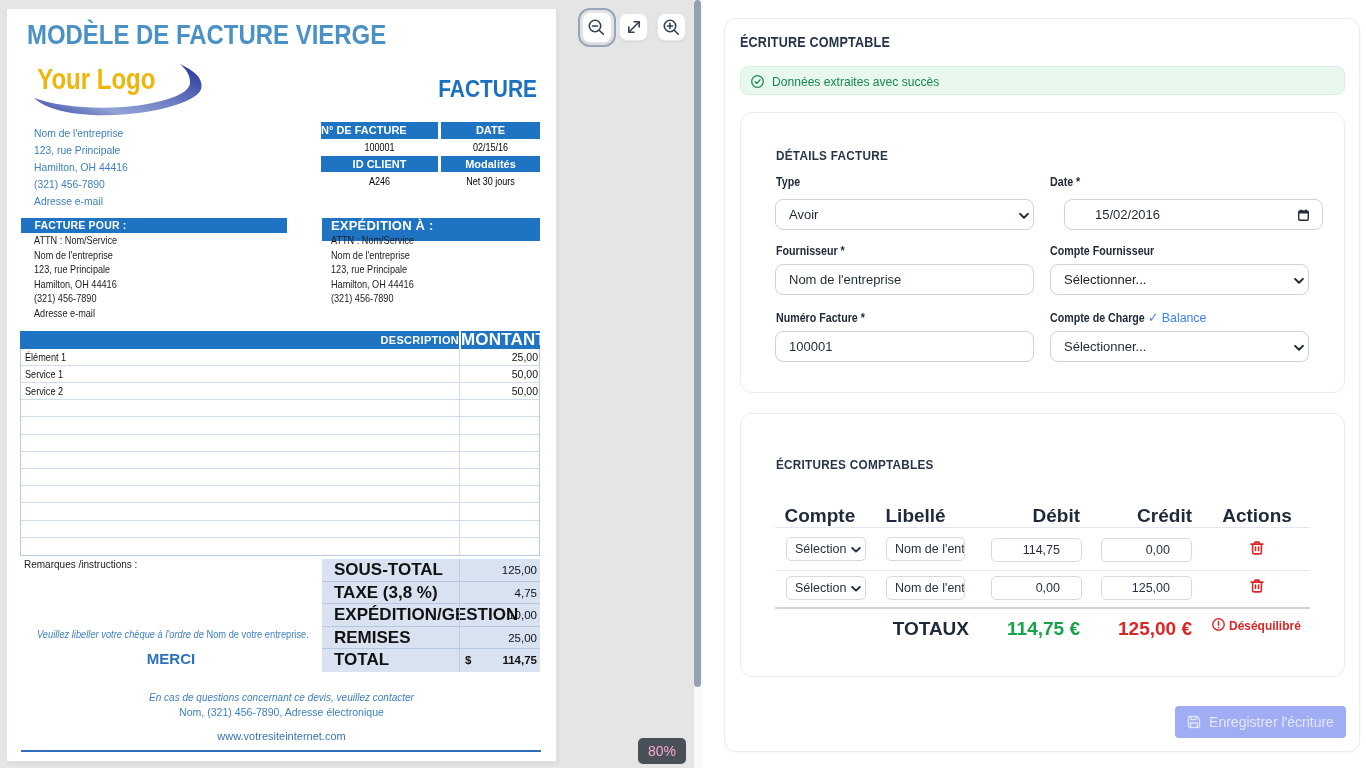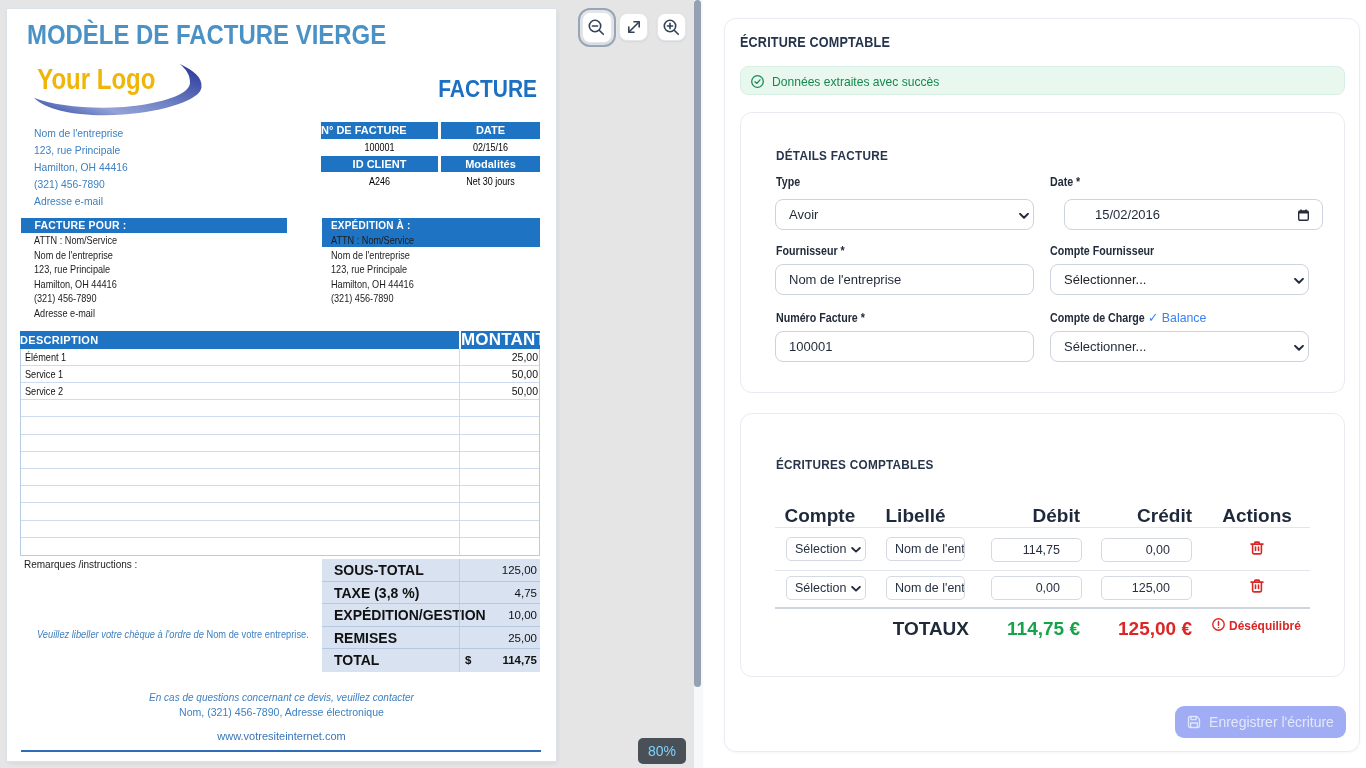--- a/index.html
+++ b/index.html
@@ -1,31 +1,31 @@
 <!DOCTYPE html>
 <html><head><meta charset="utf-8"><style>
 *{margin:0;padding:0;box-sizing:border-box}
 html,body{width:1366px;height:768px;font-family:"Liberation Sans",sans-serif;background:#fff;overflow:hidden}
 .abs{position:absolute}
 #leftpane{position:absolute;left:0;top:0;width:694px;height:768px;background:#e5e5e5}
 #page{position:absolute;left:7px;top:9px;width:549px;height:752px;background:#fff;box-shadow:0 0 0 1px #dce2ea,1px 2px 5px rgba(0,0,0,.07)}
 #scrolltrack{position:absolute;left:694px;top:0;width:9px;height:768px;background:#f6f8fa}
 #scrollthumb{position:absolute;left:693.5px;top:0;width:7px;height:687px;background:#95a0b2;border-radius:3.5px}
 .zbtn{position:absolute;width:29px;height:28px;background:#fff;border:1px solid #e3e7ec;border-radius:8px;box-shadow:0 1px 2px rgba(16,24,40,.08);display:flex;align-items:center;justify-content:center}
-#zbadge{position:absolute;left:638px;top:737.5px;width:48px;height:26px;background:#4a5058;color:#7dd3fc;font-size:14px;border-radius:5px;display:flex;align-items:center;justify-content:center}
+#zbadge{position:absolute;left:638px;top:737.5px;width:48px;height:26px;background:#4a5058;color:#f9a8d4;font-size:14px;border-radius:5px;display:flex;align-items:center;justify-content:center}
 
 .doc{position:absolute;white-space:nowrap}
 .blue{color:#3e80c0}
 .bar{position:absolute;background:#1e73c3;color:#fff;font-weight:bold}
 .drow{position:relative;height:17.2px;border-bottom:1px solid #cfdcee}
 .drow::after{content:"";position:absolute;right:79px;top:0;bottom:0;width:1px;background:#cfdcee}
 .dl{position:absolute;left:4px;top:0;line-height:16.5px;font-size:10.5px;color:#111;transform:scaleX(.87);transform-origin:0 0}
 .da{position:absolute;right:0;width:75px;top:0;line-height:16.5px;font-size:10.5px;text-align:right;padding-right:1px;color:#111}
 .trow{position:relative;height:22.5px;background:#d8e2f1;border-bottom:1px solid #b5c8e2}
-.tl{position:absolute;left:12px;line-height:22.5px;font-weight:bold;font-size:14px;color:#111}
+.tl{position:absolute;left:12px;line-height:22.5px;font-weight:bold;font-size:17px;color:#111}
 .tv{position:absolute;right:0;width:81px;height:100%;line-height:22.5px;text-align:right;padding-right:3px;font-size:11.5px;color:#111;border-left:1px solid #bccee6}
 
 #bigcard{position:absolute;left:724px;top:18px;width:636px;height:734px;background:#fff;border:1px solid #e9edf3;border-radius:12px;box-shadow:0 1px 3px rgba(16,24,40,.04)}
 .card{position:absolute;background:#fff;border:1px solid #e7ebf1;border-radius:12px}
 .ctitle{position:absolute;font-size:13.5px;font-weight:bold;color:#27344a;letter-spacing:.3px;transform:scaleX(.87);transform-origin:0 0}
 .lbl{position:absolute;font-size:13px;color:#222b3a;font-weight:bold;transform:scaleX(.82);transform-origin:0 0;white-space:nowrap}
 .field{position:absolute;height:31px;border:1px solid #ccd3de;border-radius:8px;background:#fff;font-size:13px;color:#1f2937;display:flex;align-items:center;padding-left:13px}
 .sfield{position:absolute;height:24px;border:1px solid #d5dae2;border-radius:5px;background:#fff;font-size:12.5px;color:#273142;display:flex;align-items:center;white-space:nowrap;overflow:hidden}
 .th{position:absolute;font-size:19px;font-weight:bold;color:#1e293b;white-space:nowrap}
 .sxl{}
@@ -53,24 +53,24 @@
   <div class="doc blue" style="left:27px;top:116px;font-size:11px;line-height:16.9px;transform:scaleX(.94);transform-origin:0 0">Nom de l'entreprise<br>123, rue Principale<br>Hamilton, OH 44416<br>(321) 456-7890<br>Adresse e-mail</div>
   <div class="bar" style="left:314px;top:113px;width:117px;height:16.5px;font-size:11px;line-height:16.5px">N° DE FACTURE</div>
   <div class="bar" style="left:434px;top:113px;width:99px;height:16.5px;font-size:11px;text-align:center;line-height:16.5px">DATE</div>
   <div class="doc" style="left:314px;top:133px;width:117px;font-size:10px;text-align:center;transform:scaleX(.9)">100001</div>
   <div class="doc" style="left:434px;top:133px;width:99px;font-size:10px;text-align:center;transform:scaleX(.9)">02/15/16</div>
   <div class="bar" style="left:314px;top:146.8px;width:117px;height:16.5px;font-size:11px;text-align:center;line-height:16.5px">ID CLIENT</div>
   <div class="bar" style="left:434px;top:146.8px;width:99px;height:16.5px;font-size:11px;text-align:center;line-height:16.5px">Modalités</div>
   <div class="doc" style="left:314px;top:167px;width:117px;font-size:10px;text-align:center;transform:scaleX(.9)">A246</div>
   <div class="doc" style="left:434px;top:167px;width:99px;font-size:10px;text-align:center;transform:scaleX(.9)">Net 30 jours</div>
   <div class="bar" style="left:13.5px;top:208.8px;width:266px;height:15px;font-size:10.5px;line-height:15px;padding-left:14px;letter-spacing:.2px">FACTURE POUR :</div>
-  <div class="bar" style="left:315px;top:208.8px;width:218px;height:29px;font-size:10px;line-height:15px;padding-left:9px;letter-spacing:.2px">EXPÉDITION À :</div>
+  <div class="bar" style="left:315px;top:208.8px;width:218px;height:23px;font-size:13px;line-height:15px;padding-left:9px;letter-spacing:.2px">EXPÉDITION À :</div>
   <div class="doc" style="left:27px;top:224px;font-size:10.5px;line-height:14.5px;color:#1c1c1c;transform:scaleX(.87);transform-origin:0 0">ATTN : Nom/Service<br>Nom de l'entreprise<br>123, rue Principale<br>Hamilton, OH 44416<br>(321) 456-7890<br>Adresse e-mail</div>
   <div class="doc" style="left:324px;top:224px;font-size:10.5px;line-height:14.5px;color:#1c1c1c;transform:scaleX(.87);transform-origin:0 0">ATTN : Nom/Service<br>Nom de l'entreprise<br>123, rue Principale<br>Hamilton, OH 44416<br>(321) 456-7890</div>
-  <div class="bar" style="left:13px;top:321.7px;width:440px;height:18px;font-size:11px;text-align:left;line-height:18px;border-right:1px solid #fff;letter-spacing:.3px">DESCRIPTION</div>
+  <div class="bar" style="left:13px;top:321.7px;width:440px;height:18px;font-size:11px;text-align:right;line-height:18px;border-right:1px solid #fff;letter-spacing:.3px">DESCRIPTION</div>
   <div class="bar" style="left:454px;top:321.7px;width:79px;height:18px;font-size:17px;text-align:center;line-height:18px;letter-spacing:.2px">MONTANT</div>
   <div class="abs" id="dtable" style="left:13px;top:339.7px;width:520px;border-left:1px solid #b7cbe3;border-right:1px solid #b7cbe3;border-bottom:1px solid #b7cbe3">
    <div class="drow">
           <span class="dl">Élément 1</span>
           <span class="da">25,00</span>
         </div>
    <div class="drow">
           <span class="dl">Service 1</span>
           <span class="da">50,00</span>
         </div>
@@ -106,20 +106,21 @@
           <span class="tl">REMISES</span>
           <span class="tv">25,00</span>
         </div>
    <div class="trow" style="border-bottom:none">
           <span class="tl">TOTAL</span>
           <span class="tv" style="font-weight:bold">114,75</span>
           <span style="position:absolute;left:143px;line-height:22.5px;font-size:11.5px;font-weight:bold;color:#111">$</span>
         </div>
   </div>
   <div class="doc" style="left:30px;top:620px;font-size:10px;color:#3e80c0;transform:scaleX(.93);transform-origin:0 0"><i>Veuillez libeller votre chèque à l'ordre de</i> Nom de votre entreprise.</div>
+  <div class="doc" style="left:13px;top:641px;width:302px;text-align:center;font-size:15px;font-weight:bold;color:#2a72c0">MERCI</div>
   <div class="doc blue" style="left:0;top:682px;width:549px;text-align:center;font-size:11px;font-style:italic;transform:scaleX(.91)">En cas de questions concernant ce devis, veuillez contacter</div>
   <div class="doc blue" style="left:0;top:696.5px;width:549px;text-align:center;font-size:11px;transform:scaleX(.96)">Nom, (321) 456-7890, Adresse électronique</div>
   <div class="doc" style="left:0;top:721px;width:549px;text-align:center;font-size:11px;color:#3875b8">www.votresiteinternet.com</div>
   <div class="abs" style="left:13.5px;top:740.5px;width:520px;height:2px;background:#2f6db8"></div>
  </div>
 </div>
 <div id="scrolltrack"></div>
 <div id="scrollthumb"></div>
 <div class="zbtn" style="left:581.5px;top:11.5px;width:30px;height:31px;outline:2px solid #97a5ba;outline-offset:2px" id="zoomout">
   <svg width="17" height="17" viewBox="0 0 17 17">
@@ -222,19 +223,19 @@
   <div class="hr" style="left:34px;top:193px;width:535px;height:1.5px;background:#cfd5dd"></div>
   <div class="th" style="left:128px;top:204px;width:100px;text-align:right">TOTAUX</div>
   <div class="th" style="left:239px;top:204px;width:100px;text-align:right;color:#16a34a">114,75 €</div>
   <div class="th" style="left:351px;top:204px;width:100px;text-align:right;color:#dc2626">125,00 €</div>
   <svg class="abs" style="left:471px;top:204px" width="13" height="13" viewBox="0 0 13 13">
       <circle cx="6.5" cy="6.5" r="5.7" fill="none" stroke="#dc2626" stroke-width="1.4"></circle>
       <path d="M6.5 3.4 V7.2 M6.5 9.4 V9.6" stroke="#dc2626" stroke-width="1.5" stroke-linecap="round"></path>
     </svg>
   <div class="abs" style="left:488px;top:204px;font-size:13px;font-weight:bold;color:#dc2626;transform:scaleX(.92);transform-origin:0 50%;white-space:nowrap">Déséquilibré</div>
 </div>
-<div class="abs" style="left:1175px;top:705.5px;width:171px;height:32px;background:#a0adf4;border-radius:9px;display:flex;align-items:center;justify-content:center;color:#e2e7fc;font-size:14px">
+<div class="abs" style="left:1175px;top:705.5px;width:171px;height:32px;background:#a0adf4;border-radius:4px;display:flex;align-items:center;justify-content:center;color:#e2e7fc;font-size:14px">
   <svg width="14" height="14" viewBox="0 0 14 14" style="margin-right:8px">
       <path d="M1.5 3 A1.5 1.5 0 0 1 3 1.5 H9.8 L12.5 4.2 V11 A1.5 1.5 0 0 1 11 12.5 H3 A1.5 1.5 0 0 1 1.5 11 Z" fill="none" stroke="#dfe5fb" stroke-width="1.3" stroke-linejoin="round"></path>
       <path d="M4 1.8 V4.6 H9 V1.8 M3.6 12.3 V8 H10.4 V12.3" fill="none" stroke="#dfe5fb" stroke-width="1.3" stroke-linejoin="round"></path>
     </svg>
   Enregistrer l'écriture
 </div>
 
 </body></html>

